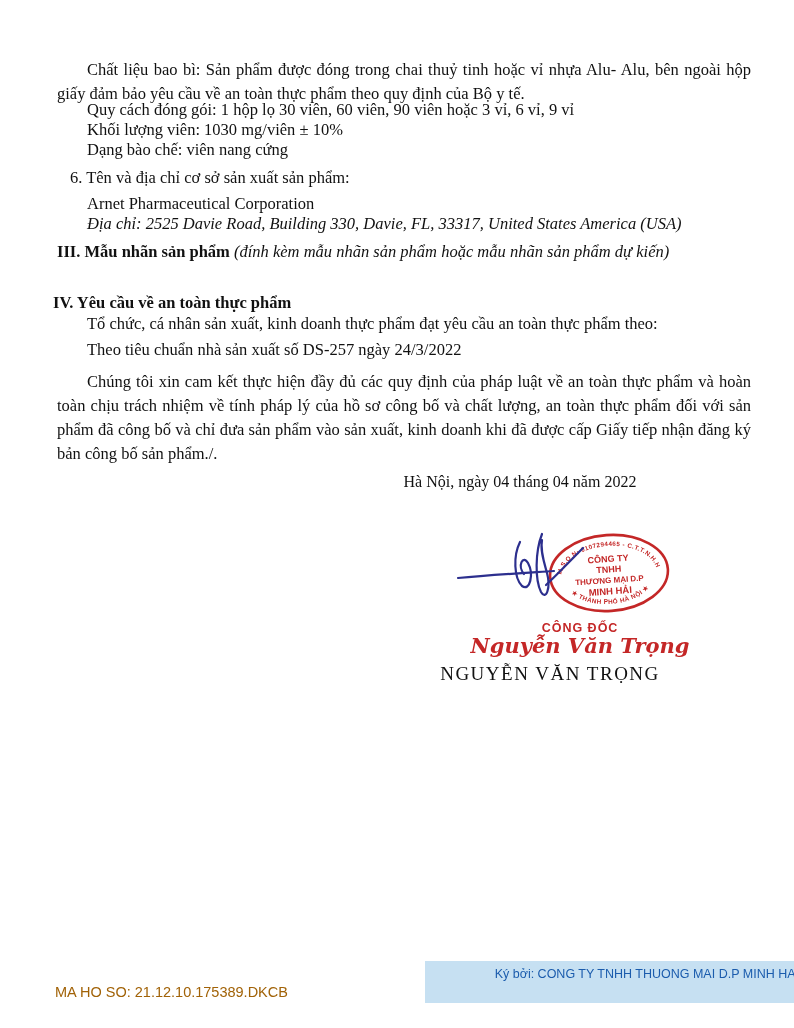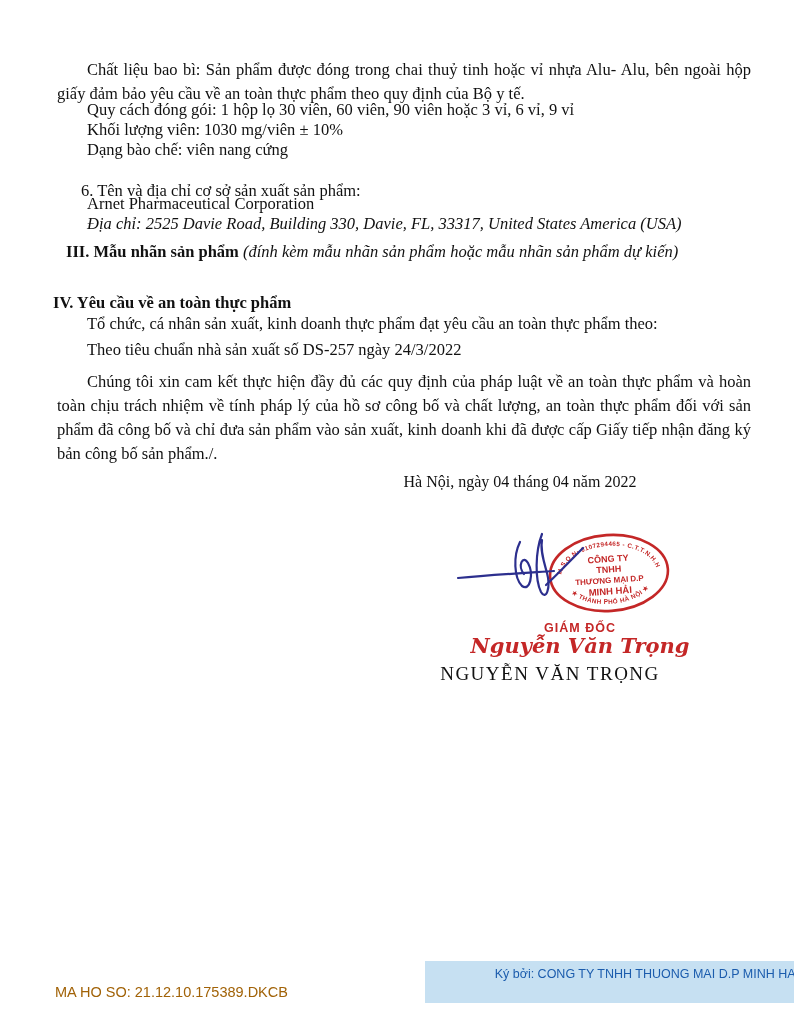--- a/index.html
+++ b/index.html
@@ -45,27 +45,27 @@
 <div class="page">
 
   <p class="abs bodytext indent justify" style="left:57px;top:58px;width:694px;">Chất liệu bao bì: Sản phẩm được đóng trong chai thuỷ tinh hoặc vỉ nhựa Alu- Alu, bên ngoài hộp giấy đảm bảo yêu cầu về an toàn thực phẩm theo quy định của Bộ y tế.</p>
 
   <div class="abs bodytext indent" style="left:57px;top:98px;width:694px;">Quy cách đóng gói: 1 hộp lọ 30 viên, 60 viên, 90 viên hoặc 3 vỉ, 6 vỉ, 9 vỉ</div>
 
   <div class="abs bodytext indent" style="left:57px;top:118px;width:694px;">Khối lượng viên: 1030 mg/viên ± 10%</div>
 
   <div class="abs bodytext indent" style="left:57px;top:138px;width:694px;">Dạng bào chế: viên nang cứng</div>
 
-  <div class="abs bodytext indent" style="left:51px;top:166px;width:694px;margin-top:13px;">6. Tên và địa chỉ cơ sở sản xuất sản phẩm:</div>
+  <div class="abs bodytext indent" style="left:40px;top:166px;width:694px;">6. Tên và địa chỉ cơ sở sản xuất sản phẩm:</div>
 
   <div class="abs bodytext indent" style="left:57px;top:192px;width:694px;">Arnet Pharmaceutical Corporation</div>
 
   <div class="abs bodytext indent" style="left:57px;top:212px;width:694px;font-style:italic;">Địa chỉ: 2525 Davie Road, Building 330, Davie, FL, 33317, United States America (USA)</div>
 
-  <div class="abs bodytext" style="left:57px;top:240px;width:700px;margin-left:9px;"><span class="bold">III. Mẫu nhãn sản phẩm</span> <span class="note-italic">(đính kèm mẫu nhãn sản phẩm hoặc mẫu nhãn sản phẩm dự kiến)</span></div>
+  <div class="abs bodytext" style="left:57px;top:240px;width:700px;"><span class="bold">III. Mẫu nhãn sản phẩm</span> <span class="note-italic">(đính kèm mẫu nhãn sản phẩm hoặc mẫu nhãn sản phẩm dự kiến)</span></div>
 
   <div class="abs bodytext bold" style="left:53px;top:280px;width:694px;margin-top:11px;">IV. Yêu cầu về an toàn thực phẩm</div>
 
   <div class="abs bodytext indent" style="left:57px;top:312px;width:694px;">Tổ chức, cá nhân sản xuất, kinh doanh thực phẩm đạt yêu cầu an toàn thực phẩm theo:</div>
 
   <div class="abs bodytext indent" style="left:57px;top:338px;width:694px;">Theo tiêu chuẩn nhà sản xuất số DS-257 ngày 24/3/2022</div>
 
   <p class="abs bodytext indent justify" style="left:57px;top:370px;width:694px;">Chúng tôi xin cam kết thực hiện đầy đủ các quy định của pháp luật về an toàn thực phẩm và hoàn toàn chịu trách nhiệm về tính pháp lý của hồ sơ công bố và chất lượng, an toàn thực phẩm đối với sản phẩm đã công bố và chỉ đưa sản phẩm vào sản xuất, kinh doanh khi đã được cấp Giấy tiếp nhận đăng ký bản công bố sản phẩm./.</p>
 
   <div class="abs signing center" style="left:290px;top:471px;width:460px;">
@@ -90,21 +90,21 @@
     </g>
   </svg>
 
   <svg class="abs" style="left:452px;top:526px;" width="140" height="88" viewBox="0 0 140 88">
     <path class="sig" d="M 6,52 C 38,49 72,47 102,45"></path>
     <path class="sig" d="M 68,16 C 61,30 62,52 70,60 C 78,66 82,48 76,37 C 71,28 65,40 72,48"></path>
     <path class="sig" d="M 90,8 C 83,26 83,54 89,66 C 94,75 99,62 95,47 C 92,36 88,24 90,14"></path>
     <path class="sig" d="M 131,22 C 119,34 105,49 94,59"></path>
   </svg>
 
-  <div class="abs director-title center" style="left:495px;top:621px;width:170px;">GIÁM ĐỐC</div>
+  <div class="abs director-title center" style="left:495px;top:621px;width:170px;">CÔNG ĐỐC</div>
 
   <div class="abs script-name center" style="left:460px;top:633px;width:240px;">Nguyễn Văn Trọng</div>
 
   <div class="abs printed-name center" style="left:430px;top:663px;width:240px;">NGUYỄN VĂN TRỌNG</div>
 
   <div class="abs dossier" style="left:55px;top:984px;">MA HO SO: 21.12.10.175389.DKCB</div>
 
   <div class="abs esign-box" style="left:425px;top:961px;">
     <div>Ký bởi: CONG TY TNHH THUONG MAI D.P MINH HAI</div>
   </div>

